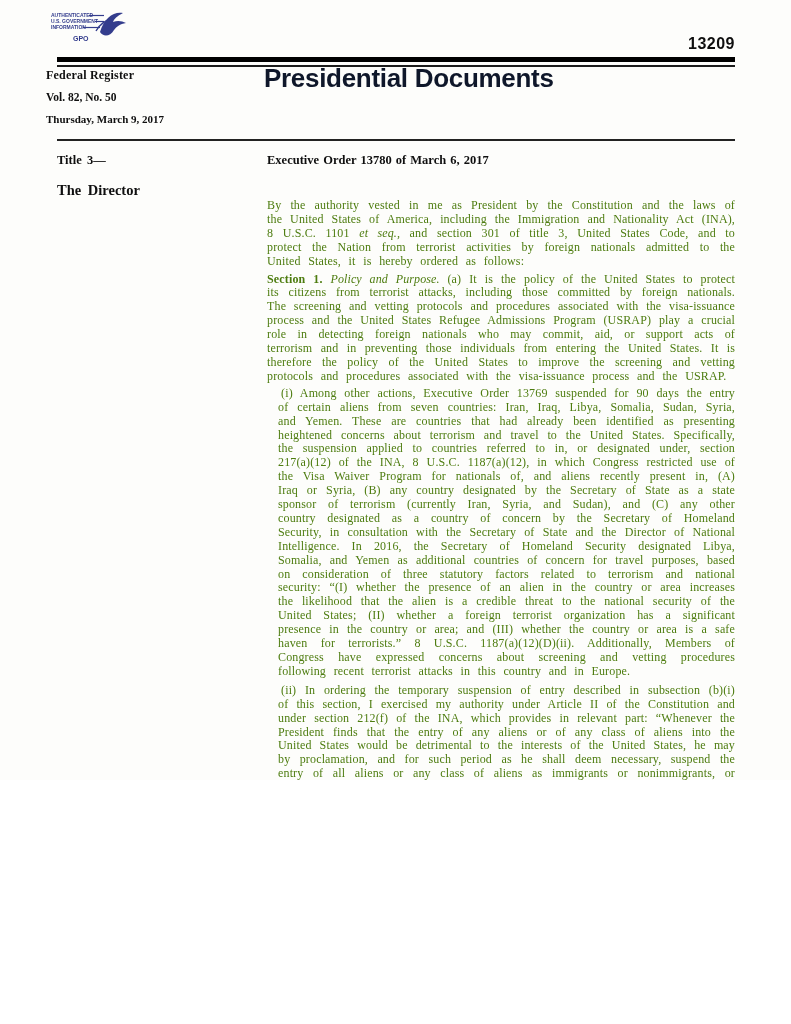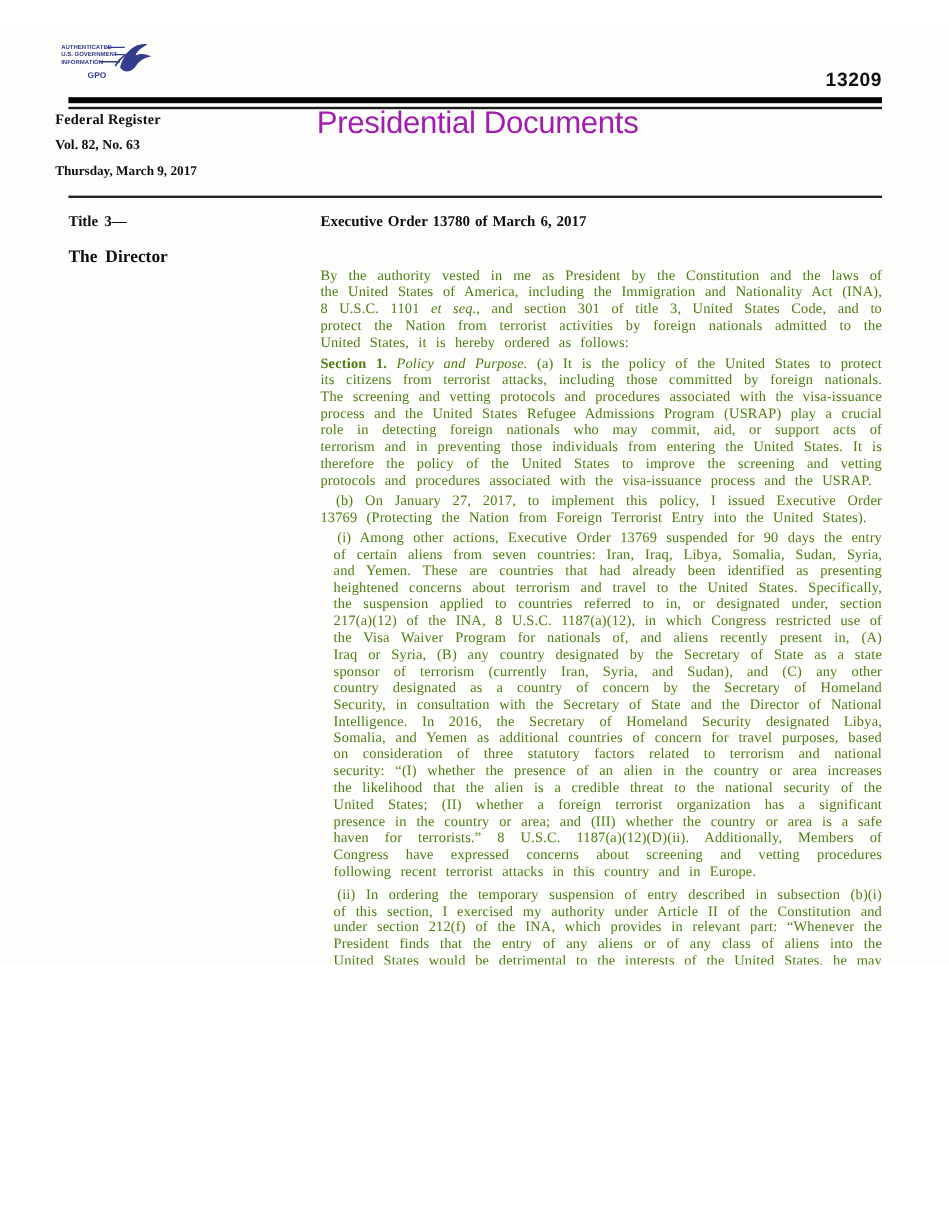--- a/index.html
+++ b/index.html
@@ -5,21 +5,20 @@
   * { box-sizing: border-box; }
   html, body { margin: 0; padding: 0; background: #ffffff; }
   .page {
     position: relative;
     width: 791px;
     height: 780px;
     background: #fdfdfb;
     font-family: "Liberation Serif", serif;
     color: #0f0f0f;
     overflow: hidden;
-    margin-top: 24px;
   }
 
   
   .gpo-seal { position: absolute; left: 50px; top: 10px; width: 84px; height: 44px; }
 
   
   .page-number {
     position: absolute; top: 35px; right: 56px;
     font-family: "Liberation Sans", sans-serif;
     font-weight: bold; font-size: 16px; letter-spacing: 0.5px;
@@ -33,22 +32,22 @@
   
   .masthead-left { position: absolute; left: 46px; top: 68px; width: 190px; }
   .fr-name { font-size: 12px; font-weight: bold; line-height: 14px; margin-bottom: 8px; letter-spacing: 0.2px; }
   .fr-vol  { font-size: 11.5px; font-weight: bold; line-height: 14px; margin-bottom: 8px; }
   .fr-date { font-size: 11px; font-weight: bold; line-height: 14px; }
 
   
   .section-title {
     position: absolute; left: 264px; top: 63px; margin: 0;
     font-family: "Liberation Sans", sans-serif;
-    font-size: 26px; font-weight: normal; letter-spacing: -0.3px;
-    color: #a21caf;
+    font-size: 26px; font-weight: bold; letter-spacing: -0.3px;
+    color: #0f172a;
   }
 
   
   .margin-col { position: absolute; left: 57px; top: 153px; width: 170px; }
   .margin-title { font-size: 12.5px; font-weight: bold; margin-bottom: 14px; word-spacing: 2px; }
   .margin-subtitle { font-size: 14.5px; font-weight: bold; word-spacing: 3px; }
 
   
   .content-col { position: absolute; left: 267px; top: 153px; width: 468px; }
   .eo-heading { font-size: 12.5px; font-weight: bold; margin: 0 0 11px 0; word-spacing: 1px; }
@@ -96,41 +95,40 @@
     </svg>
   </div>
 
   <div class="page-number">13209</div>
 
   <div class="rule-thick"></div>
   <div class="rule-thin-top"></div>
 
   <div class="masthead-left">
     <div class="fr-name">Federal Register</div>
-    <div class="fr-vol">Vol. 82, No. 63</div>
+    <div class="fr-vol">Vol. 82, No. 50</div>
     <div class="fr-date">Thursday, March 9, 2017</div>
   </div>
   <h1 class="section-title">Presidential Documents</h1>
 
   <div class="rule-mid"></div>
 
   <div class="margin-col">
     <div class="margin-title">Title 3—</div>
     <div class="margin-subtitle">The Director</div>
   </div>
 
   <div class="content-col">
     <h2 class="eo-heading">Executive Order 13780 of March 6, 2017</h2>
 
     <div class="body-text">
       <p class="para-first"><span>By the authority vested in me as President by the Constitution and the laws of the United States of America, including the Immigration and Nationality Act (INA), 8 U.S.C. 1101 </span><em>et seq.,</em><span> and section 301 of title 3, United States Code, and to protect the Nation from terrorist activities by foreign nationals admitted to the United States, it is hereby ordered as follows:</span></p>
 
       <p class="para-sec"><strong>Section 1.</strong><em> Policy and Purpose. </em><span>(a) It is the policy of the United States to protect its citizens from terrorist attacks, including those committed by foreign nationals. The screening and vetting protocols and procedures associated with the visa-issuance process and the United States Refugee Admissions Program (USRAP) play a crucial role in detecting foreign nationals who may commit, aid, or support acts of terrorism and in preventing those individuals from entering the United States. It is therefore the policy of the United States to improve the screening and vetting protocols and procedures associated with the visa-issuance process and the USRAP.</span></p>
 
-      <p class="para-indent">(b) On January 27, 2017, to implement this policy, I issued Executive Order 13769 (Protecting the Nation from Foreign Terrorist Entry into the United States).</p>
 
       <p class="sub-para">(i) Among other actions, Executive Order 13769 suspended for 90 days the entry of certain aliens from seven countries: Iran, Iraq, Libya, Somalia, Sudan, Syria, and Yemen. These are countries that had already been identified as presenting heightened concerns about terrorism and travel to the United States. Specifically, the suspension applied to countries referred to in, or designated under, section 217(a)(12) of the INA, 8 U.S.C. 1187(a)(12), in which Congress restricted use of the Visa Waiver Program for nationals of, and aliens recently present in, (A) Iraq or Syria, (B) any country designated by the Secretary of State as a state sponsor of terrorism (currently Iran, Syria, and Sudan), and (C) any other country designated as a country of concern by the Secretary of Homeland Security, in consultation with the Secretary of State and the Director of National Intelligence. In 2016, the Secretary of Homeland Security designated Libya, Somalia, and Yemen as additional countries of concern for travel purposes, based on consideration of three statutory factors related to terrorism and national security: “(I) whether the presence of an alien in the country or area increases the likelihood that the alien is a credible threat to the national security of the United States; (II) whether a foreign terrorist organization has a significant presence in the country or area; and (III) whether the country or area is a safe haven for terrorists.” 8 U.S.C. 1187(a)(12)(D)(ii). Additionally, Members of Congress have expressed concerns about screening and vetting procedures following recent terrorist attacks in this country and in Europe.</p>
 
       <p class="sub-para">(ii) In ordering the temporary suspension of entry described in subsection (b)(i) of this section, I exercised my authority under Article II of the Constitution and under section 212(f) of the INA, which provides in relevant part: “Whenever the President finds that the entry of any aliens or of any class of aliens into the United States would be detrimental to the interests of the United States, he may by proclamation, and for such period as he shall deem necessary, suspend the entry of all aliens or any class of aliens as immigrants or nonimmigrants, or impose on the entry of aliens any restrictions he may deem to be appropriate.”</p>
     </div>
   </div>
 
 </div>
 
 </body></html>

